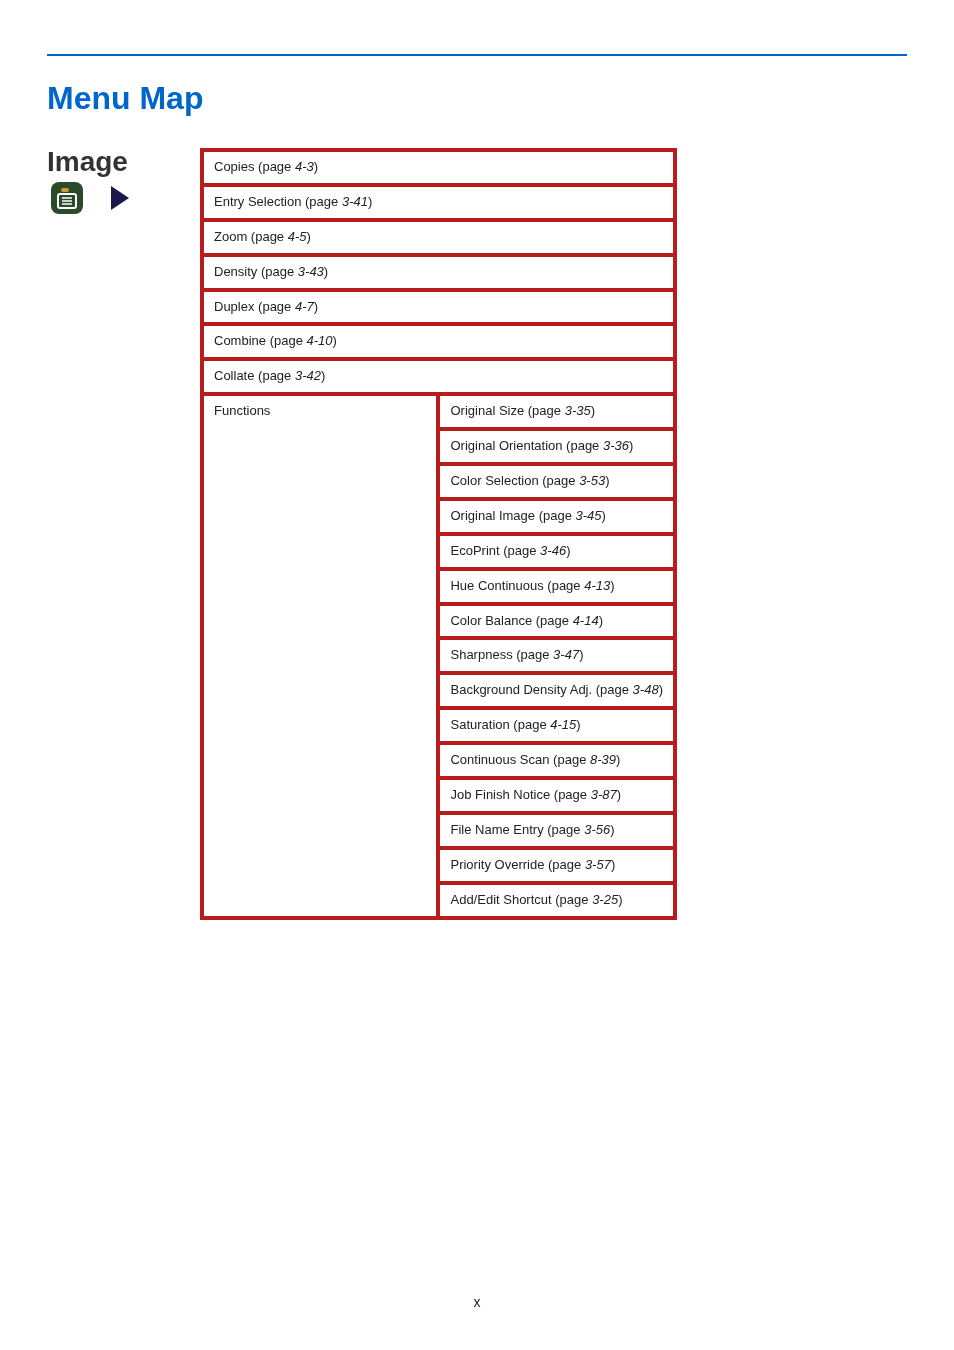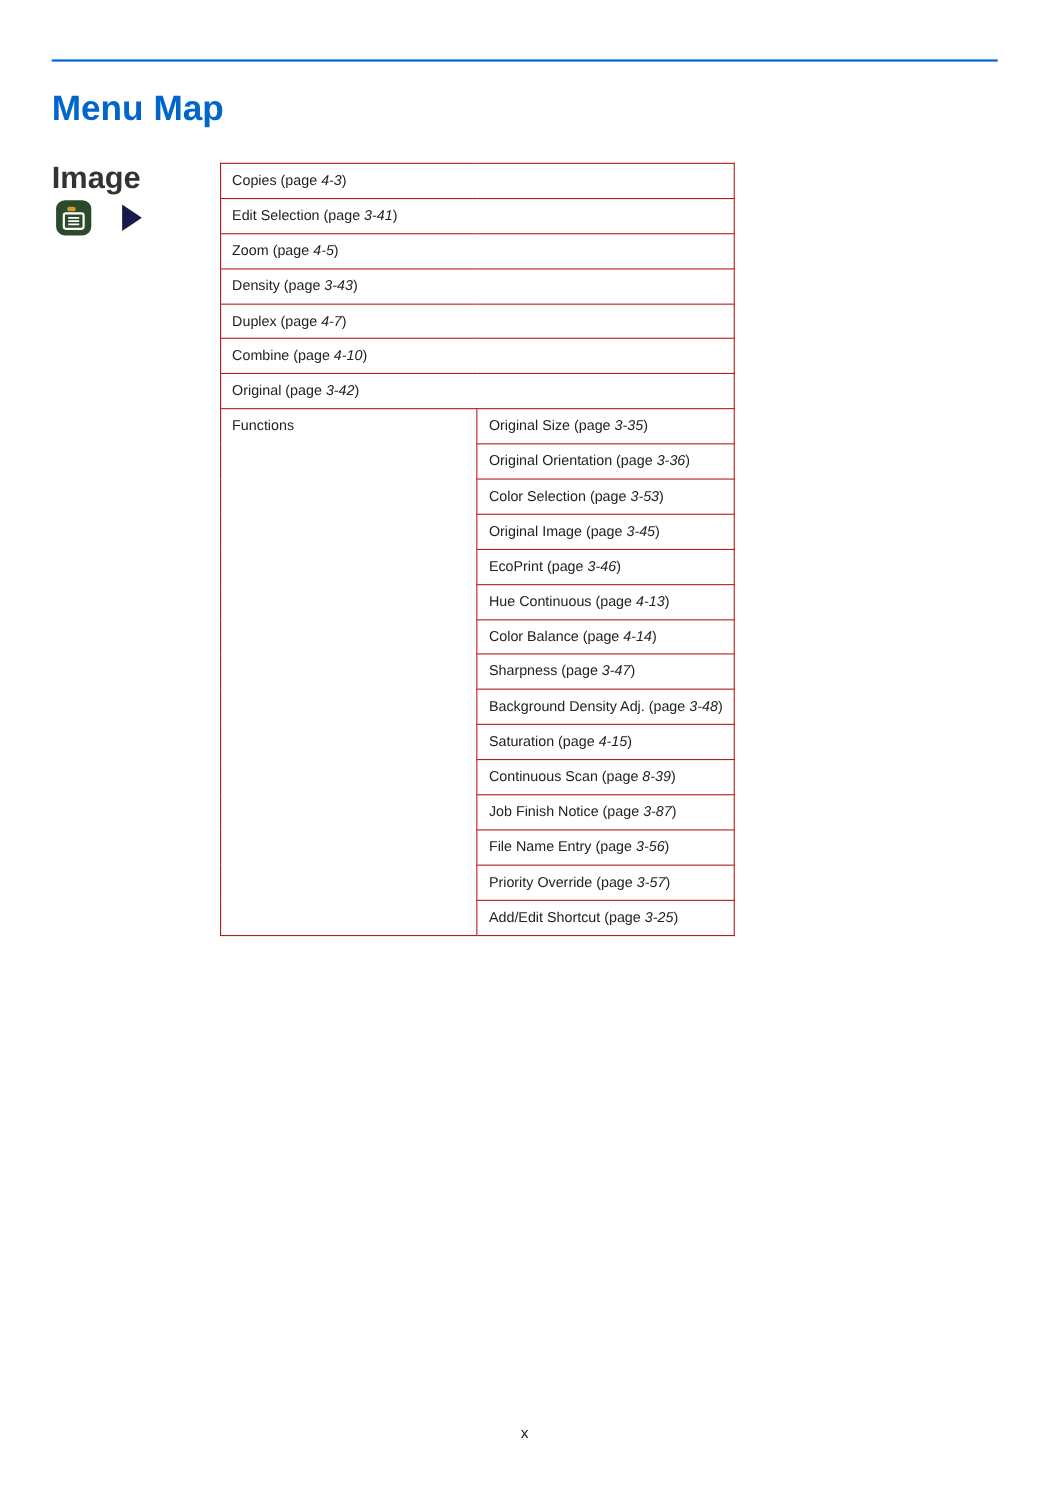--- a/index.html
+++ b/index.html
@@ -58,21 +58,21 @@
       height: 28px;
     }
     .menu-table {
       position: absolute;
       top: 148px;
       left: 200px;
       right: 47px;
       border-collapse: collapse;
     }
     .menu-table td {
-      border: 1px solid #b91c1c;
+      border: 4px solid #b91c1c;
       padding: 7px 10px;
       font-size: 13px;
       color: #222;
       vertical-align: top;
       line-height: 1.3;
     }
     .menu-table td .page-ref {
       font-style: italic;
     }
     .full-row td {
@@ -122,36 +122,36 @@
   </div>
 </div>
 
 <table class="menu-table">
   <tbody id="table-body">
 
   <tr class="full-row">
         <td colspan="2"><span>Copies (page </span><span class="page-ref">4-3</span><span>)</span></td>
       </tr>
       <tr class="full-row">
-        <td colspan="2"><span>Edit Selection (page </span><span class="page-ref">3-41</span><span>)</span></td>
+        <td colspan="2"><span>Entry Selection (page </span><span class="page-ref">3-41</span><span>)</span></td>
       </tr>
       <tr class="full-row">
         <td colspan="2"><span>Zoom (page </span><span class="page-ref">4-5</span><span>)</span></td>
       </tr>
       <tr class="full-row">
         <td colspan="2"><span>Density (page </span><span class="page-ref">3-43</span><span>)</span></td>
       </tr>
       <tr class="full-row">
         <td colspan="2"><span>Duplex (page </span><span class="page-ref">4-7</span><span>)</span></td>
       </tr>
       <tr class="full-row">
         <td colspan="2"><span>Combine (page </span><span class="page-ref">4-10</span><span>)</span></td>
       </tr>
       <tr class="full-row">
-        <td colspan="2"><span>Original (page </span><span class="page-ref">3-42</span><span>)</span></td>
+        <td colspan="2"><span>Collate (page </span><span class="page-ref">3-42</span><span>)</span></td>
       </tr>
       <tr>
         <td class="left-col" rowspan="15">Functions</td>
         <td class="right-col"><span>Original Size (page </span><span class="page-ref">3-35</span><span>)</span></td>
       </tr>
       <tr>
         <td class="right-col"><span>Original Orientation (page </span><span class="page-ref">3-36</span><span>)</span></td>
       </tr>
       <tr>
         <td class="right-col"><span>Color Selection (page </span><span class="page-ref">3-53</span><span>)</span></td>

